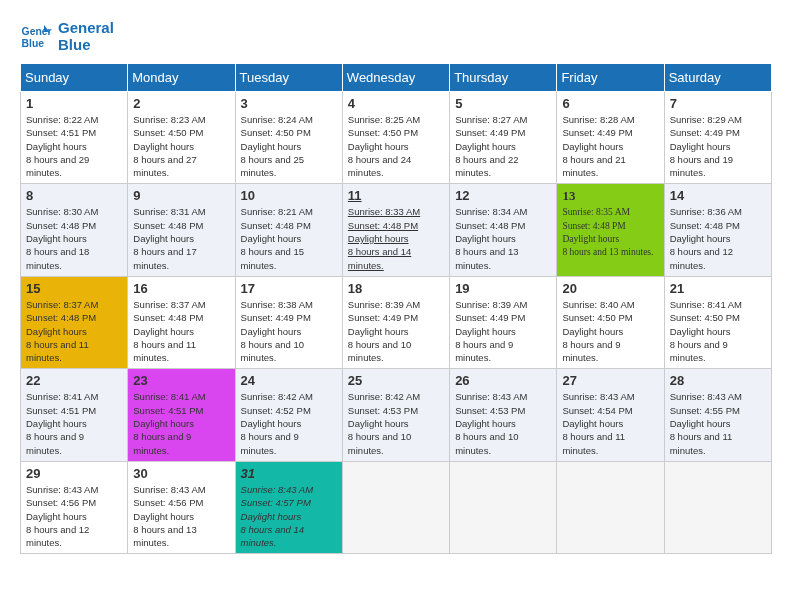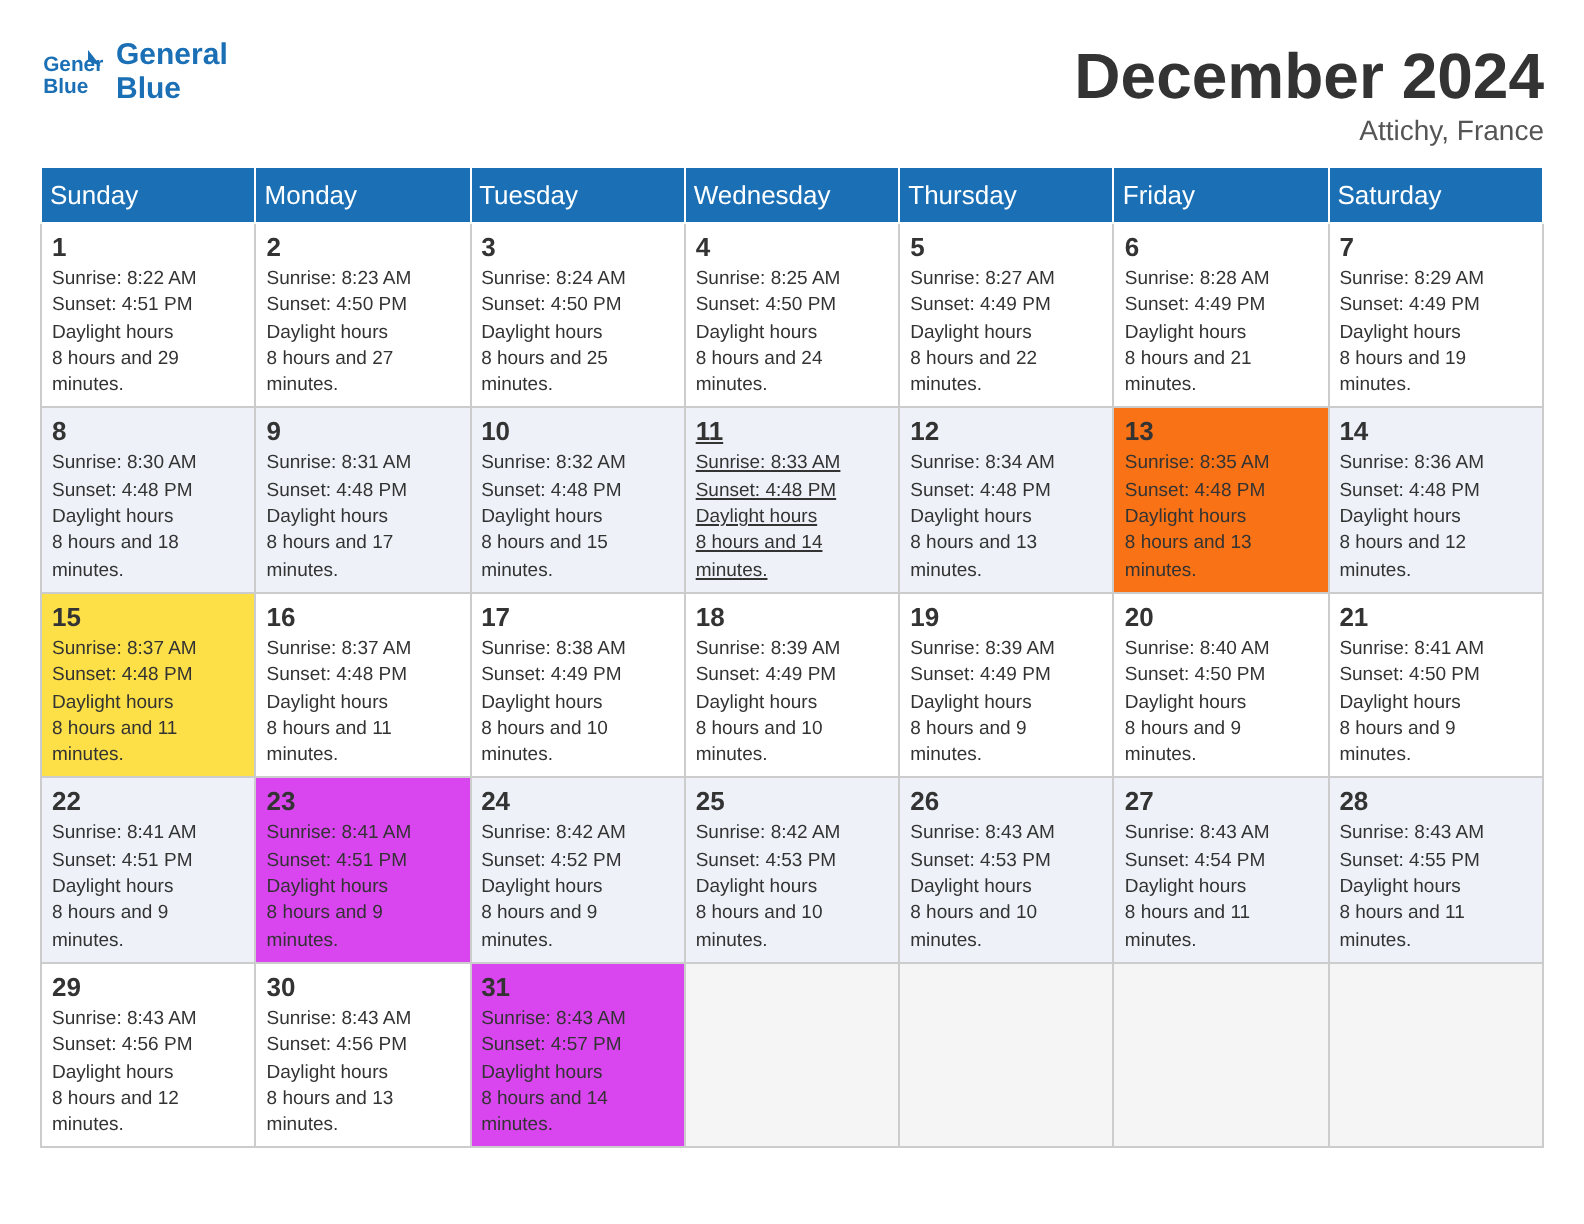--- a/index.html
+++ b/index.html
@@ -90,24 +90,20 @@
   <div class="logo">
     <svg class="logo-icon" viewBox="0 0 40 40">
       <text x="2" y="18" font-size="13" font-weight="bold" fill="#1a6fb5">General</text>
       <text x="2" y="32" font-size="13" font-weight="bold" fill="#1a6fb5">Blue</text>
       <polygon points="30,5 38,15 30,12" fill="#1a6fb5"></polygon>
     </svg>
     <div style="display:flex;flex-direction:column;line-height:1.1;margin-left:2px;">
       <span style="font-size:15px;font-weight:bold;color:#1a6fb5;">General</span>
       <span style="font-size:15px;font-weight:bold;color:#1a6fb5;">Blue</span>
     </div>
-  </div>
-  <div class="title-section">
-    <div class="month-title">December 2024</div>
-    <div class="location">Attichy, France</div>
   </div>
 </div>
 
 <table>
   <thead>
     <tr>
       <th>Sunday</th>
       <th>Monday</th>
       <th>Tuesday</th>
       <th>Wednesday</th>
@@ -197,21 +193,21 @@
         <div class="cell-content">
           <span>Sunrise: 8:31 AM</span><br>
           <span>Sunset: 4:48 PM</span><br>
           <span>Daylight hours</span><br>
           <span>8 hours and 17 minutes.</span>
         </div>
       </td>
         <td style="background: rgb(238, 242, 248);">
         <span class="day-num">10</span>
         <div class="cell-content">
-          <span>Sunrise: 8:32 AM</span><br>
+          <span>Sunrise: 8:21 AM</span><br>
           <span>Sunset: 4:48 PM</span><br>
           <span>Daylight hours</span><br>
           <span>8 hours and 15 minutes.</span>
         </div>
       </td>
         <td style="background: rgb(238, 242, 248); text-decoration: underline;">
         <span class="day-num">11</span>
         <div class="cell-content">
           <span>Sunrise: 8:33 AM</span><br>
           <span>Sunset: 4:48 PM</span><br>
@@ -221,41 +217,41 @@
       </td>
         <td style="background: rgb(238, 242, 248);">
         <span class="day-num">12</span>
         <div class="cell-content">
           <span>Sunrise: 8:34 AM</span><br>
           <span>Sunset: 4:48 PM</span><br>
           <span>Daylight hours</span><br>
           <span>8 hours and 13 minutes.</span>
         </div>
       </td>
-        <td style="background: #f97316;">
+        <td style="background: #84cc16; font-family: Liberation Serif, serif;">
         <span class="day-num">13</span>
         <div class="cell-content">
           <span>Sunrise: 8:35 AM</span><br>
           <span>Sunset: 4:48 PM</span><br>
           <span>Daylight hours</span><br>
           <span>8 hours and 13 minutes.</span>
         </div>
       </td>
         <td style="background: rgb(238, 242, 248);">
         <span class="day-num">14</span>
         <div class="cell-content">
           <span>Sunrise: 8:36 AM</span><br>
           <span>Sunset: 4:48 PM</span><br>
           <span>Daylight hours</span><br>
           <span>8 hours and 12 minutes.</span>
         </div>
       </td>
       </tr>
       <tr>
-        <td style="background: #fde047;">
+        <td style="background: #eab308;">
         <span class="day-num">15</span>
         <div class="cell-content">
           <span>Sunrise: 8:37 AM</span><br>
           <span>Sunset: 4:48 PM</span><br>
           <span>Daylight hours</span><br>
           <span>8 hours and 11 minutes.</span>
         </div>
       </td>
         <td style="background: rgb(255, 255, 255);">
         <span class="day-num">16</span>
@@ -389,21 +385,21 @@
       </td>
         <td style="background: rgb(255, 255, 255);">
         <span class="day-num">30</span>
         <div class="cell-content">
           <span>Sunrise: 8:43 AM</span><br>
           <span>Sunset: 4:56 PM</span><br>
           <span>Daylight hours</span><br>
           <span>8 hours and 13 minutes.</span>
         </div>
       </td>
-        <td style="background: #d946ef;">
+        <td style="background: #14b8a6; font-style: italic;">
         <span class="day-num">31</span>
         <div class="cell-content">
           <span>Sunrise: 8:43 AM</span><br>
           <span>Sunset: 4:57 PM</span><br>
           <span>Daylight hours</span><br>
           <span>8 hours and 14 minutes.</span>
         </div>
       </td>
         <td class="empty"></td>
         <td class="empty"></td>

